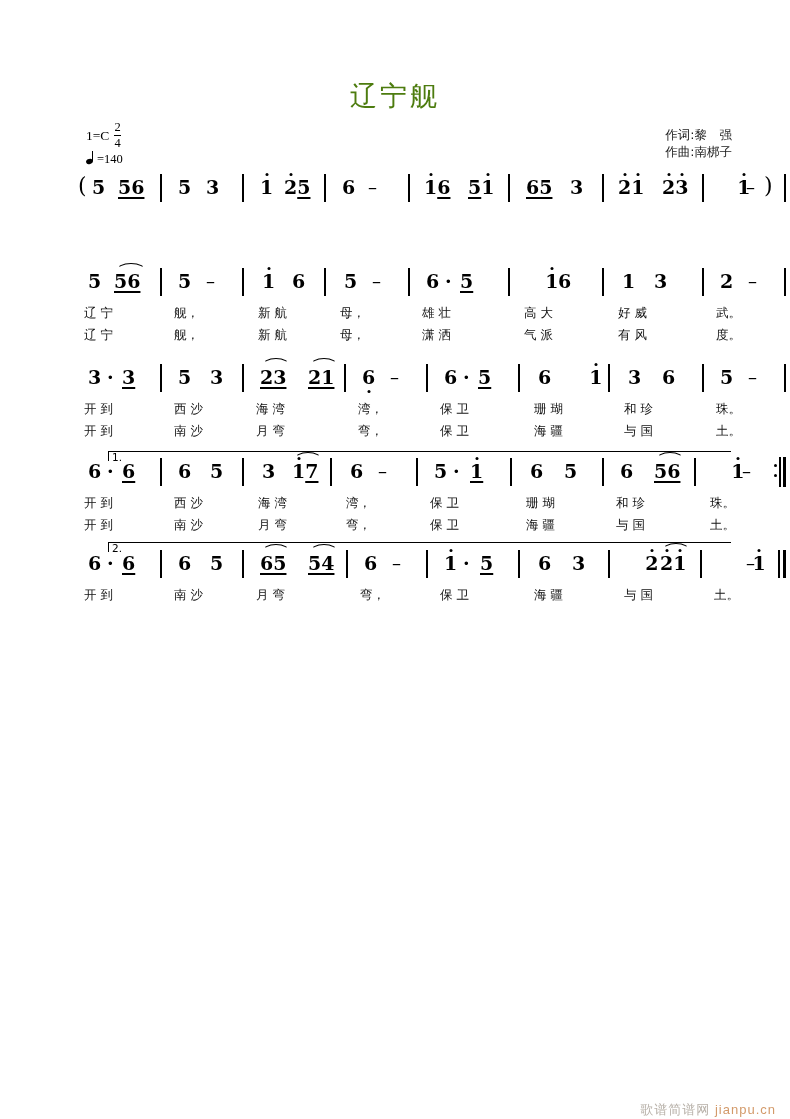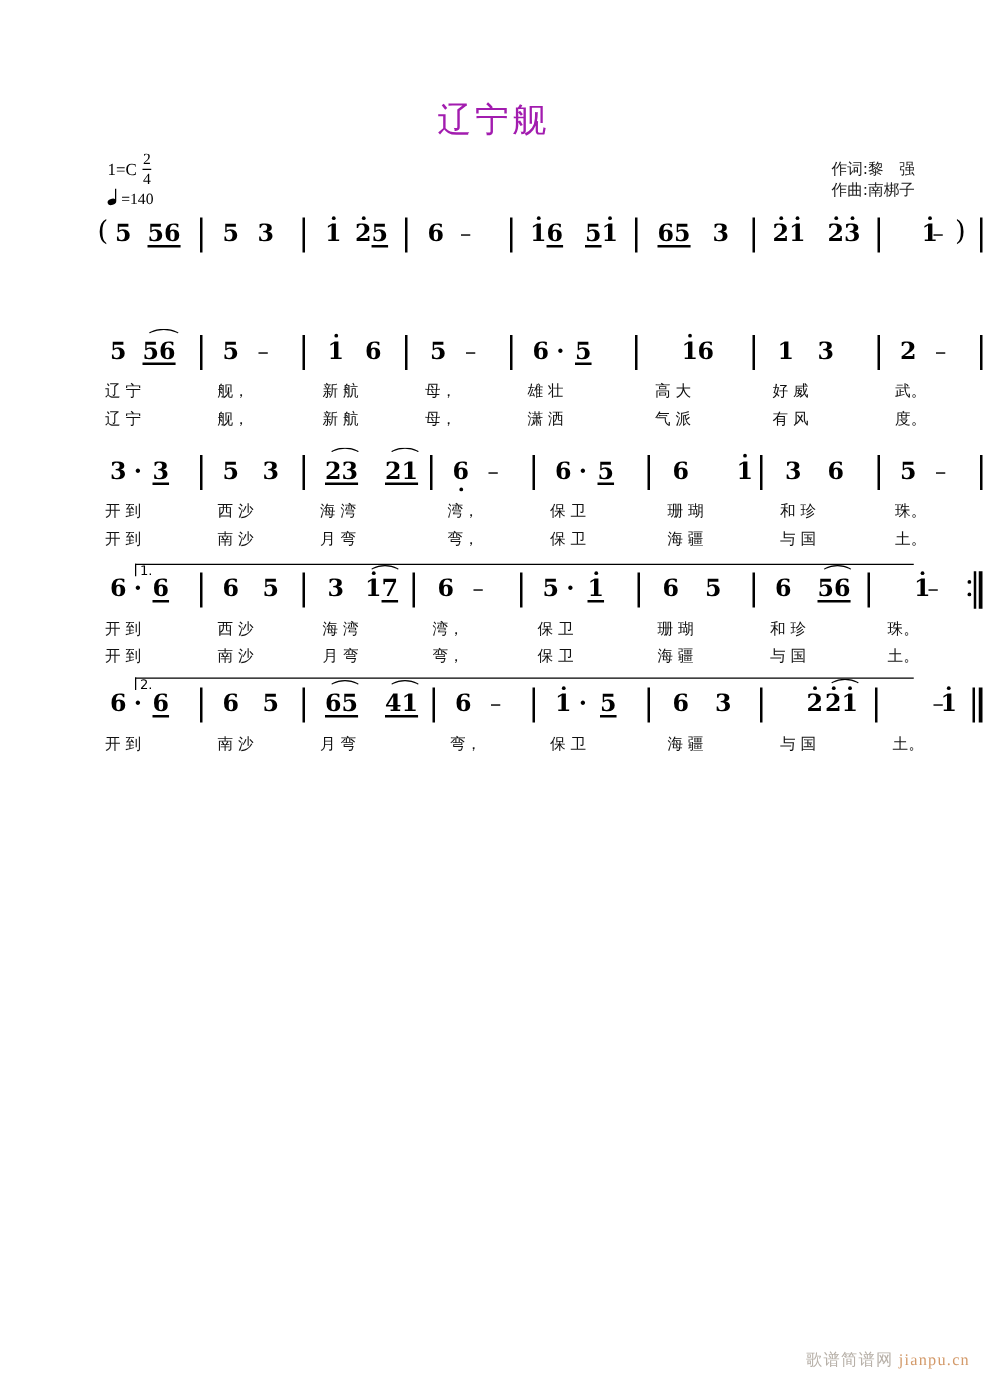--- a/index.html
+++ b/index.html
@@ -23,21 +23,21 @@
 
   
   .title {
     position: absolute;
     top: 78px;
     left: 0;
     width: 790px;
     text-align: center;
     font-size: 27px;
     letter-spacing: 3px;
-    color: #a21caf;
+    color: #4d7c0f;
     font-family: "DejaVu Serif", serif;
     font-weight: 400;
   }
 
   
   .keybox {
     position: absolute;
     left: 86px;
     top: 122px;
     font-size: 13px;
@@ -259,23 +259,23 @@
     top: 0px;
     font-size: 10.5px;
     font-family: "DejaVu Sans", sans-serif;
     line-height: 10px;
   }
 
   
   .watermark {
     position: absolute;
     right: 14px;
-    bottom: 22px;
+    bottom: 0;
     font-size: 13px;
-    font-family: Liberation Serif, serif;
+    font-family: Liberation Sans, sans-serif;
     color: #b7b0a8;
     letter-spacing: 1px;
   }
   .watermark .dom { color: #d39a6a; }
 </style>
 </head>
 <body>
 
 <div class="sheet">
 
@@ -506,21 +506,21 @@
       <span class="tok" style="left:10px;">6</span>
       <span class="tok dot-aug" style="left:28px;">·</span>
       <span class="tok beam" style="left:44px;">6</span>
       <span class="barline" style="left:82px;"></span>
       <span class="tok" style="left:100px;">6</span>
       <span class="tok" style="left:132px;">5</span>
       <span class="barline" style="left:164px;"></span>
       <span class="slur" style="left:184px; top:-10px; width:26px;"></span>
       <span class="tok beam" style="left:182px;">65</span>
       <span class="slur" style="left:232px; top:-10px; width:26px;"></span>
-      <span class="tok beam" style="left:230px;">41</span>
+      <span class="tok beam" style="left:230px;">54</span>
       <span class="barline" style="left:268px;"></span>
       <span class="tok" style="left:286px;">6</span>
       <span class="tok dash" style="left:314px;">–</span>
       <span class="barline" style="left:348px;"></span>
       <span class="tok oct-up" style="left:366px;">1</span>
       <span class="tok dot-aug" style="left:384px;">·</span>
       <span class="tok beam" style="left:402px;">5</span>
       <span class="barline" style="left:440px;"></span>
       <span class="tok" style="left:460px;">6</span>
       <span class="tok" style="left:494px;">3</span>

